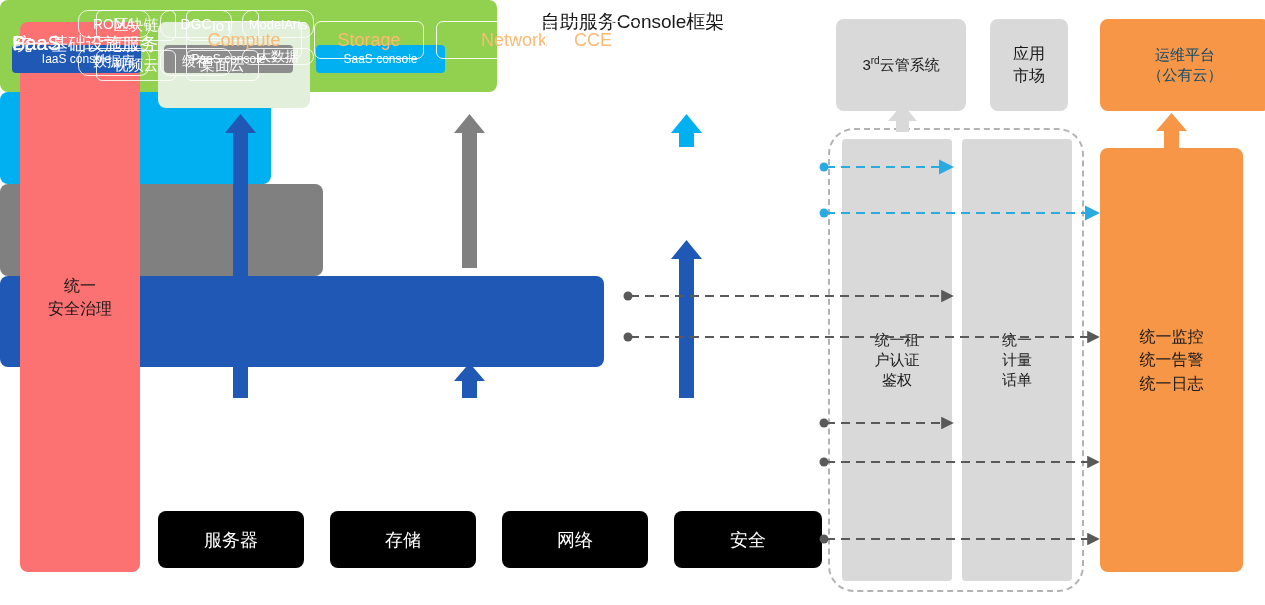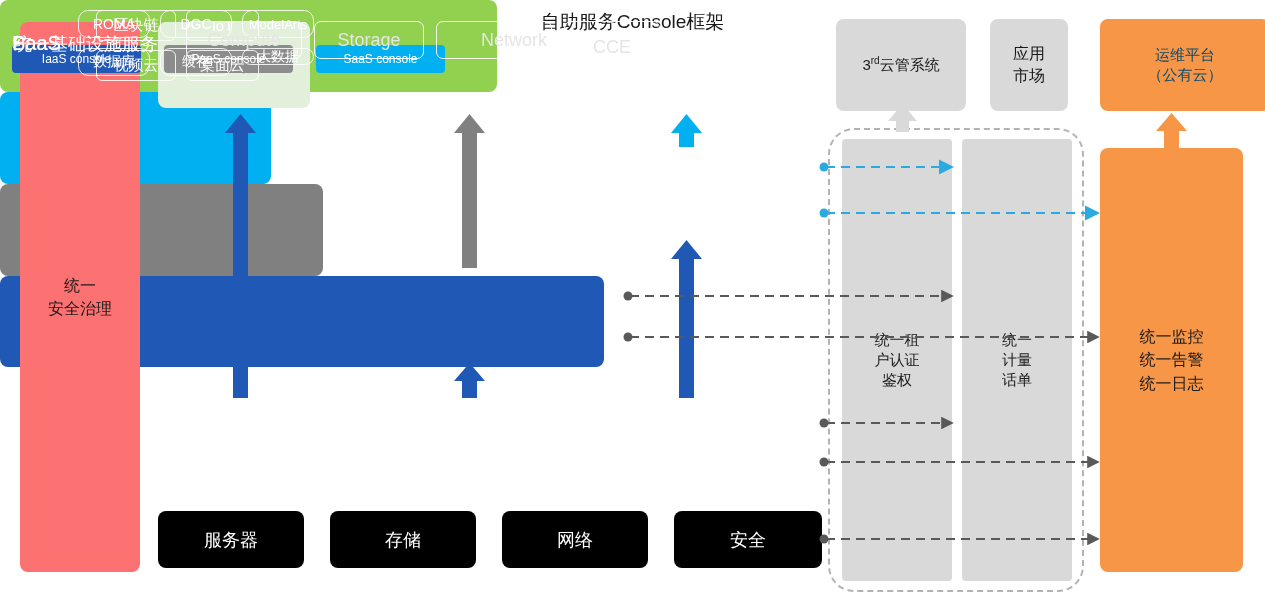--- a/index.html
+++ b/index.html
@@ -56,25 +56,25 @@
   #chip-dgc{left:160px;top:10px;width:72px;height:28px;}
   #chip-modelarts{left:242px;top:10px;width:72px;height:28px;font-size:13px;}
   #chip-db{left:78px;top:48px;width:72px;height:28px;}
   #chip-cache{left:160px;top:48px;width:72px;height:28px;}
   #chip-bigdata{left:242px;top:48px;width:72px;height:17px;}
 
   
   #infra-bar{left:158px;top:398px;width:604px;height:91px;background:#1f58b5;border-radius:8px;}
   #infra-label{position:absolute;left:14px;top:32px;color:#fff;font-size:18px;}
   .ichip{position:absolute;top:21px;height:38px;box-sizing:border-box;display:flex;align-items:center;
-      justify-content:center;border:1.5px solid rgba(255,255,255,.9);border-radius:7px;color:#e5e5e5;font-size:18px;}
+      justify-content:center;border:1.5px solid rgba(255,255,255,.9);border-radius:7px;color:#fdba74;font-size:18px;}
   #chip-compute{left:186px;width:116px;}
   #chip-storage{left:314px;width:110px;}
   #chip-network{left:436px;width:116px;padding-left:40px;}
-  #chip-cce{left:564px;width:96px;align-items:flex-end;}
+  #chip-cce{left:545px;width:96px;}
 
   
   .hw{position:absolute;top:511px;height:57px;background:#000000;border-radius:8px;color:#fff;
       font-size:18px;display:flex;align-items:center;justify-content:center;}
   #hw-0{left:158px;width:146px;}
   #hw-1{left:330px;width:146px;}
   #hw-2{left:502px;width:146px;}
   #hw-3{left:674px;width:148px;}
 
   

